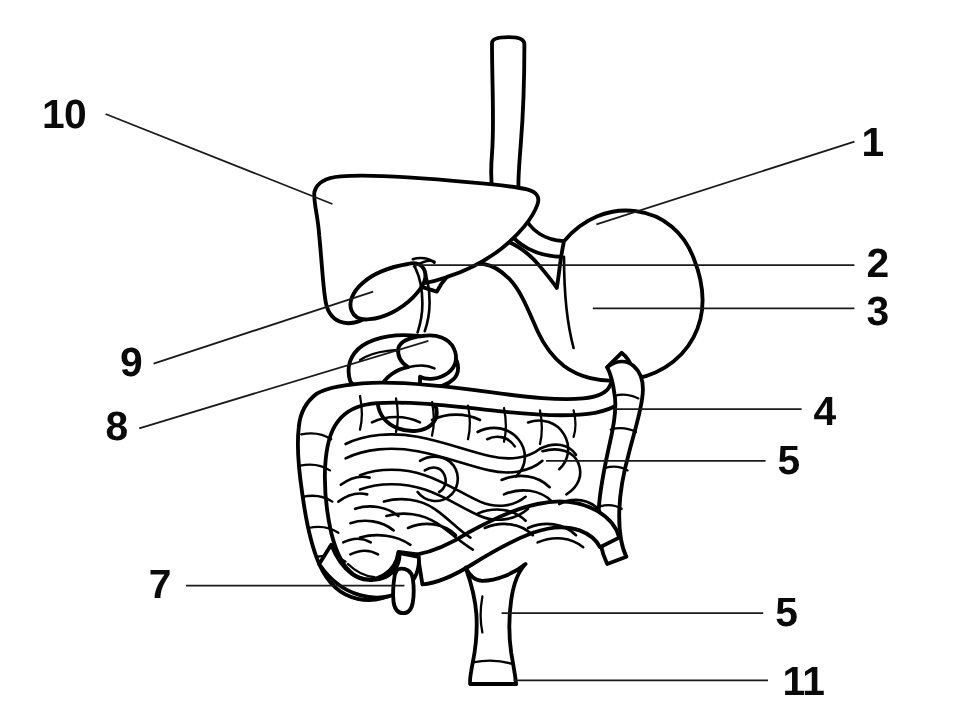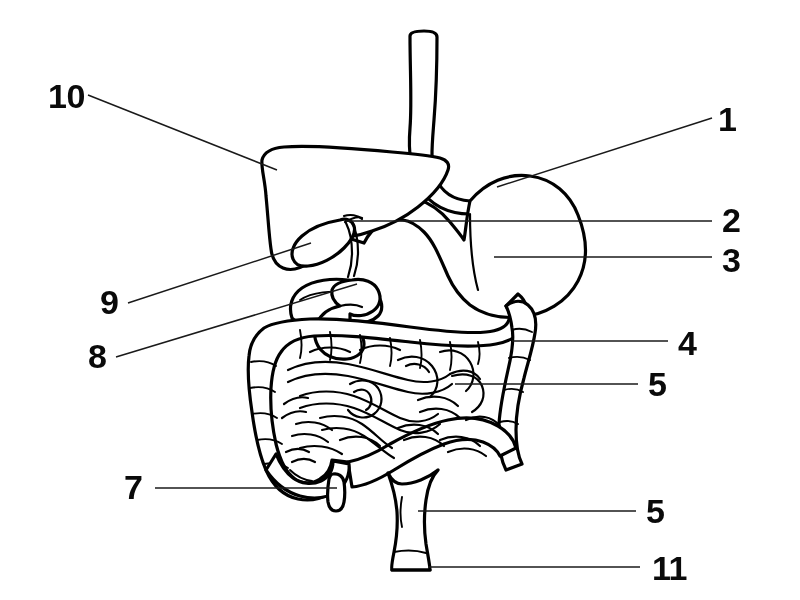--- a/index.html
+++ b/index.html
@@ -347,17 +347,17 @@
   </svg>
 
   <div class="label-number" style="left:718px; top:102px;">1</div>
   <div class="label-number" style="left:722px; top:203px;">2</div>
   <div class="label-number" style="left:722px; top:243px;">3</div>
   <div class="label-number" style="left:678px; top:326px;">4</div>
   <div class="label-number" style="left:648px; top:367px;">5</div>
   <div class="label-number" style="left:124px; top:470px;">7</div>
   <div class="label-number" style="left:646px; top:494px;">5</div>
   <div class="label-number" style="left:652px; top:551px;">11</div>
-  <div class="label-number" style="left:48px;  top:79px;">10</div>
+  <div class="label-number" style="left:35px;  top:79px;">10</div>
   <div class="label-number" style="left:100px; top:285px;">9</div>
   <div class="label-number" style="left:88px;  top:339px;">8</div>
 
 </div>
 
 </body></html>

